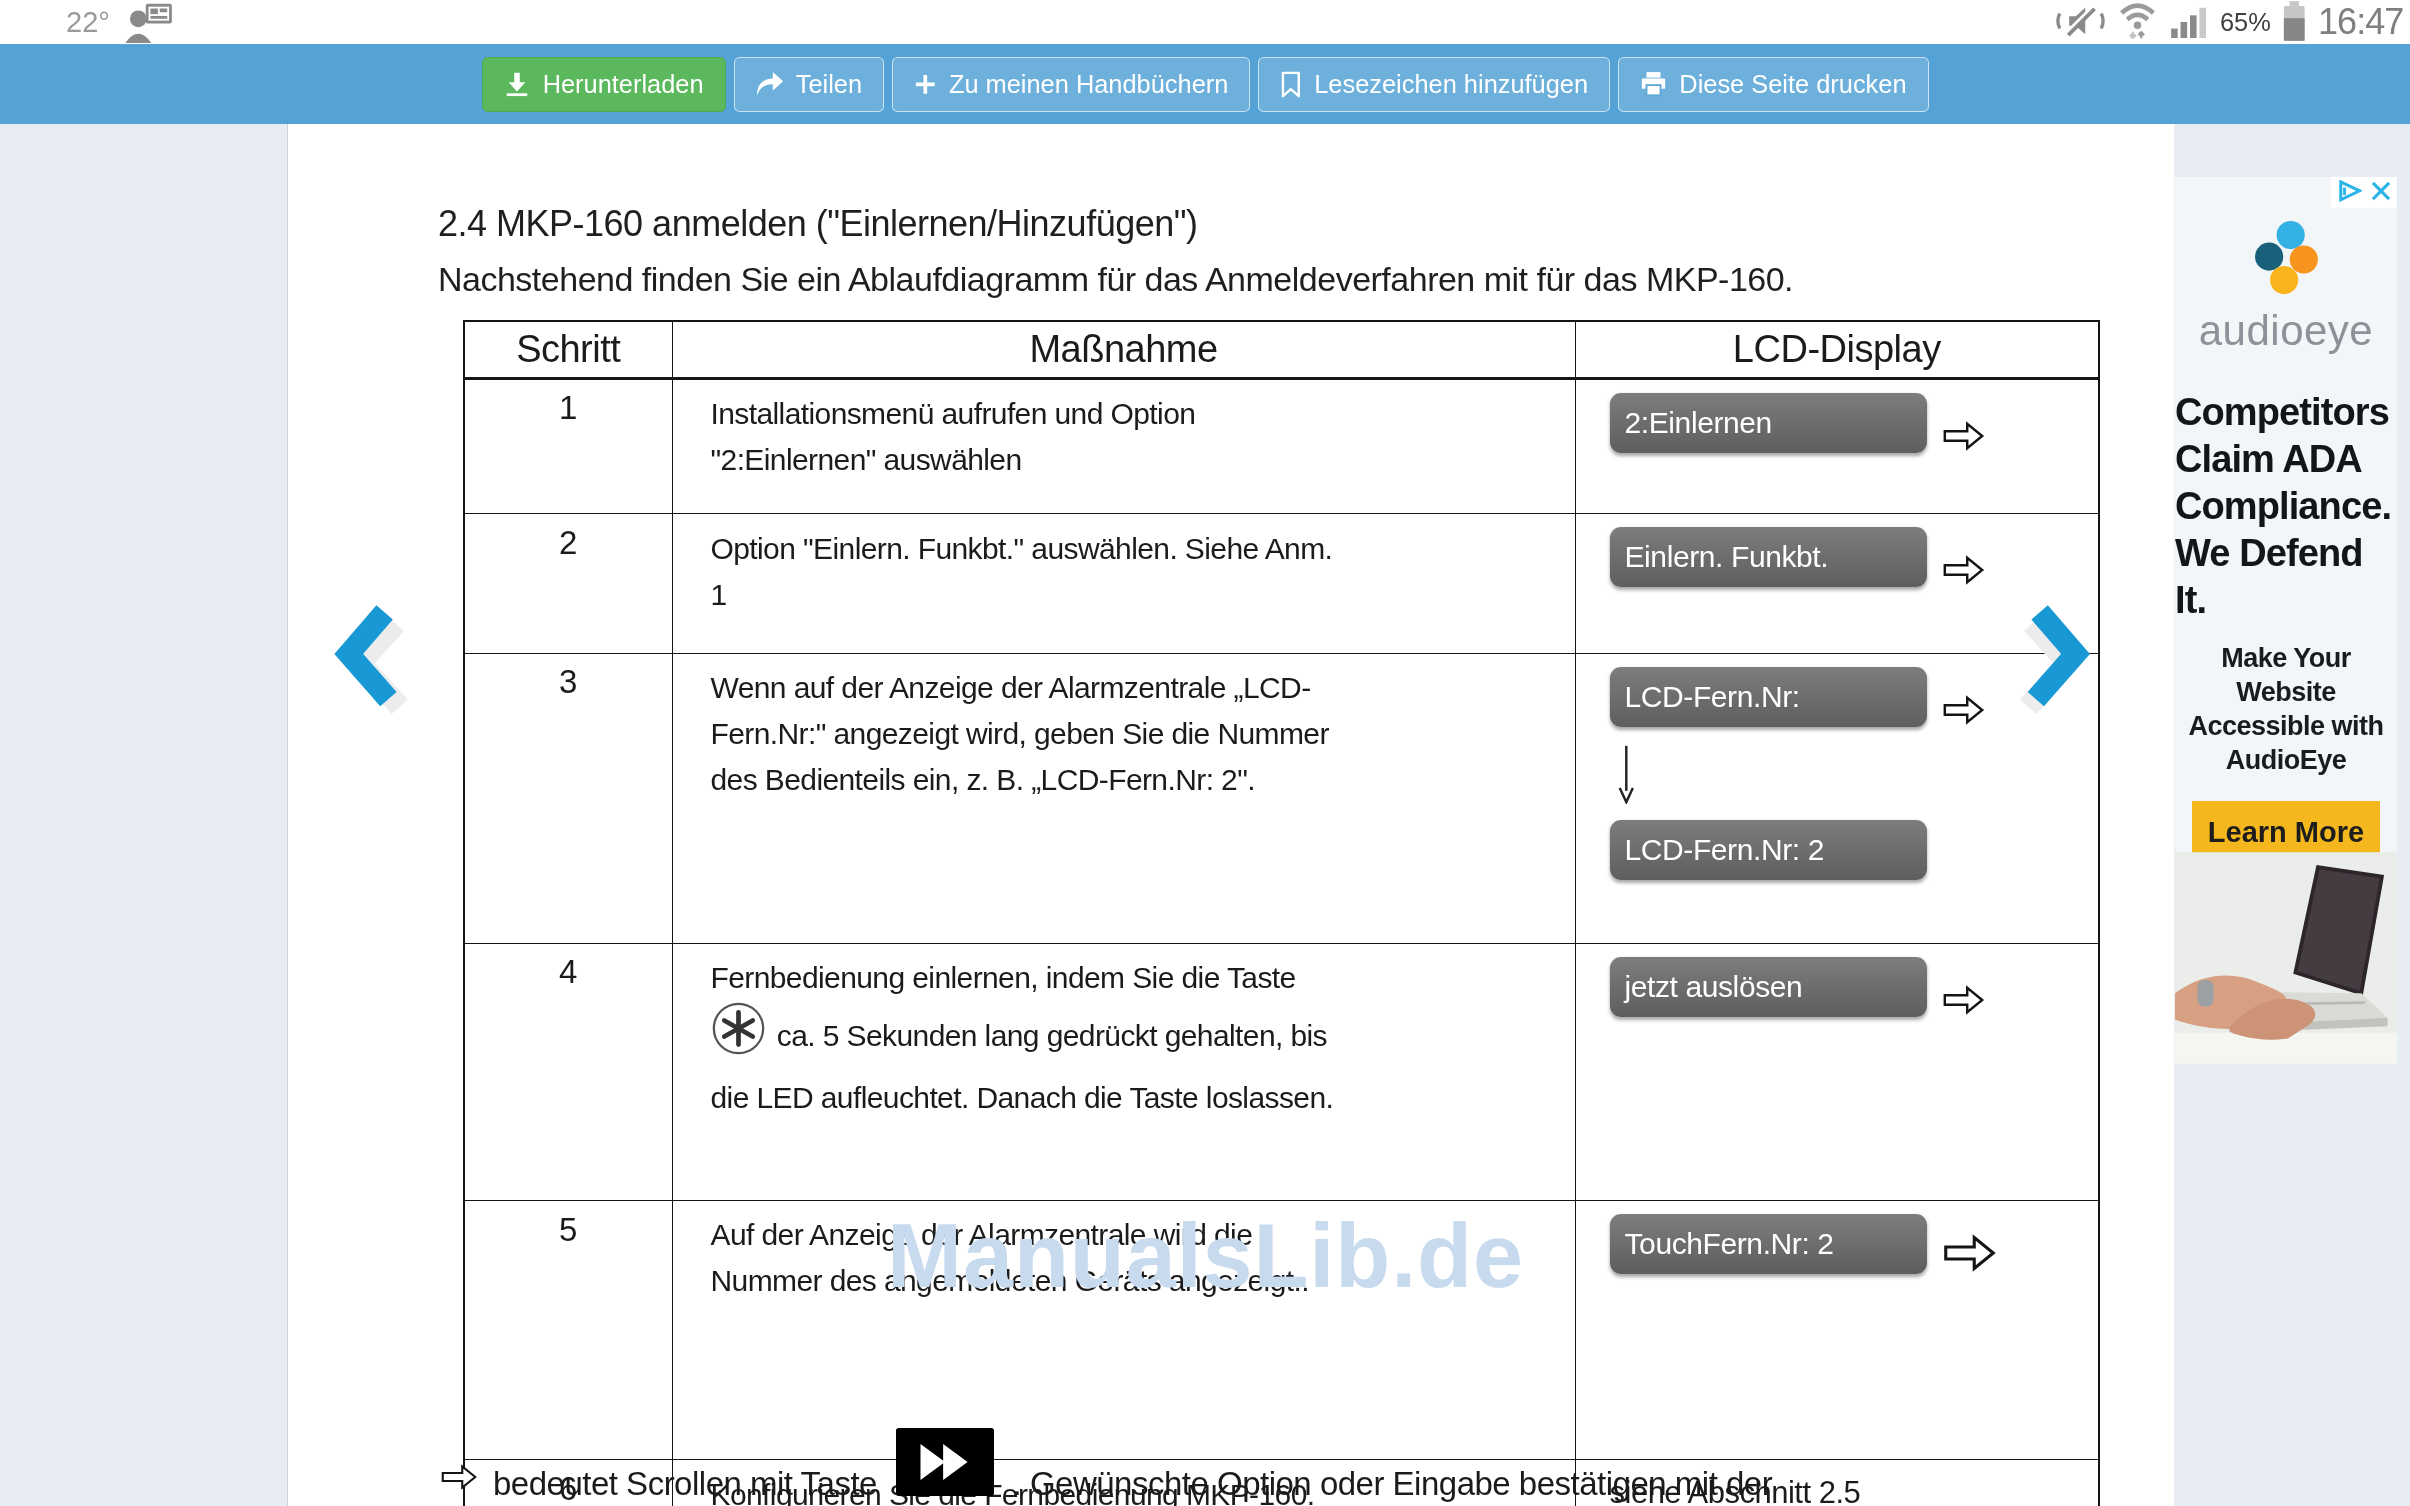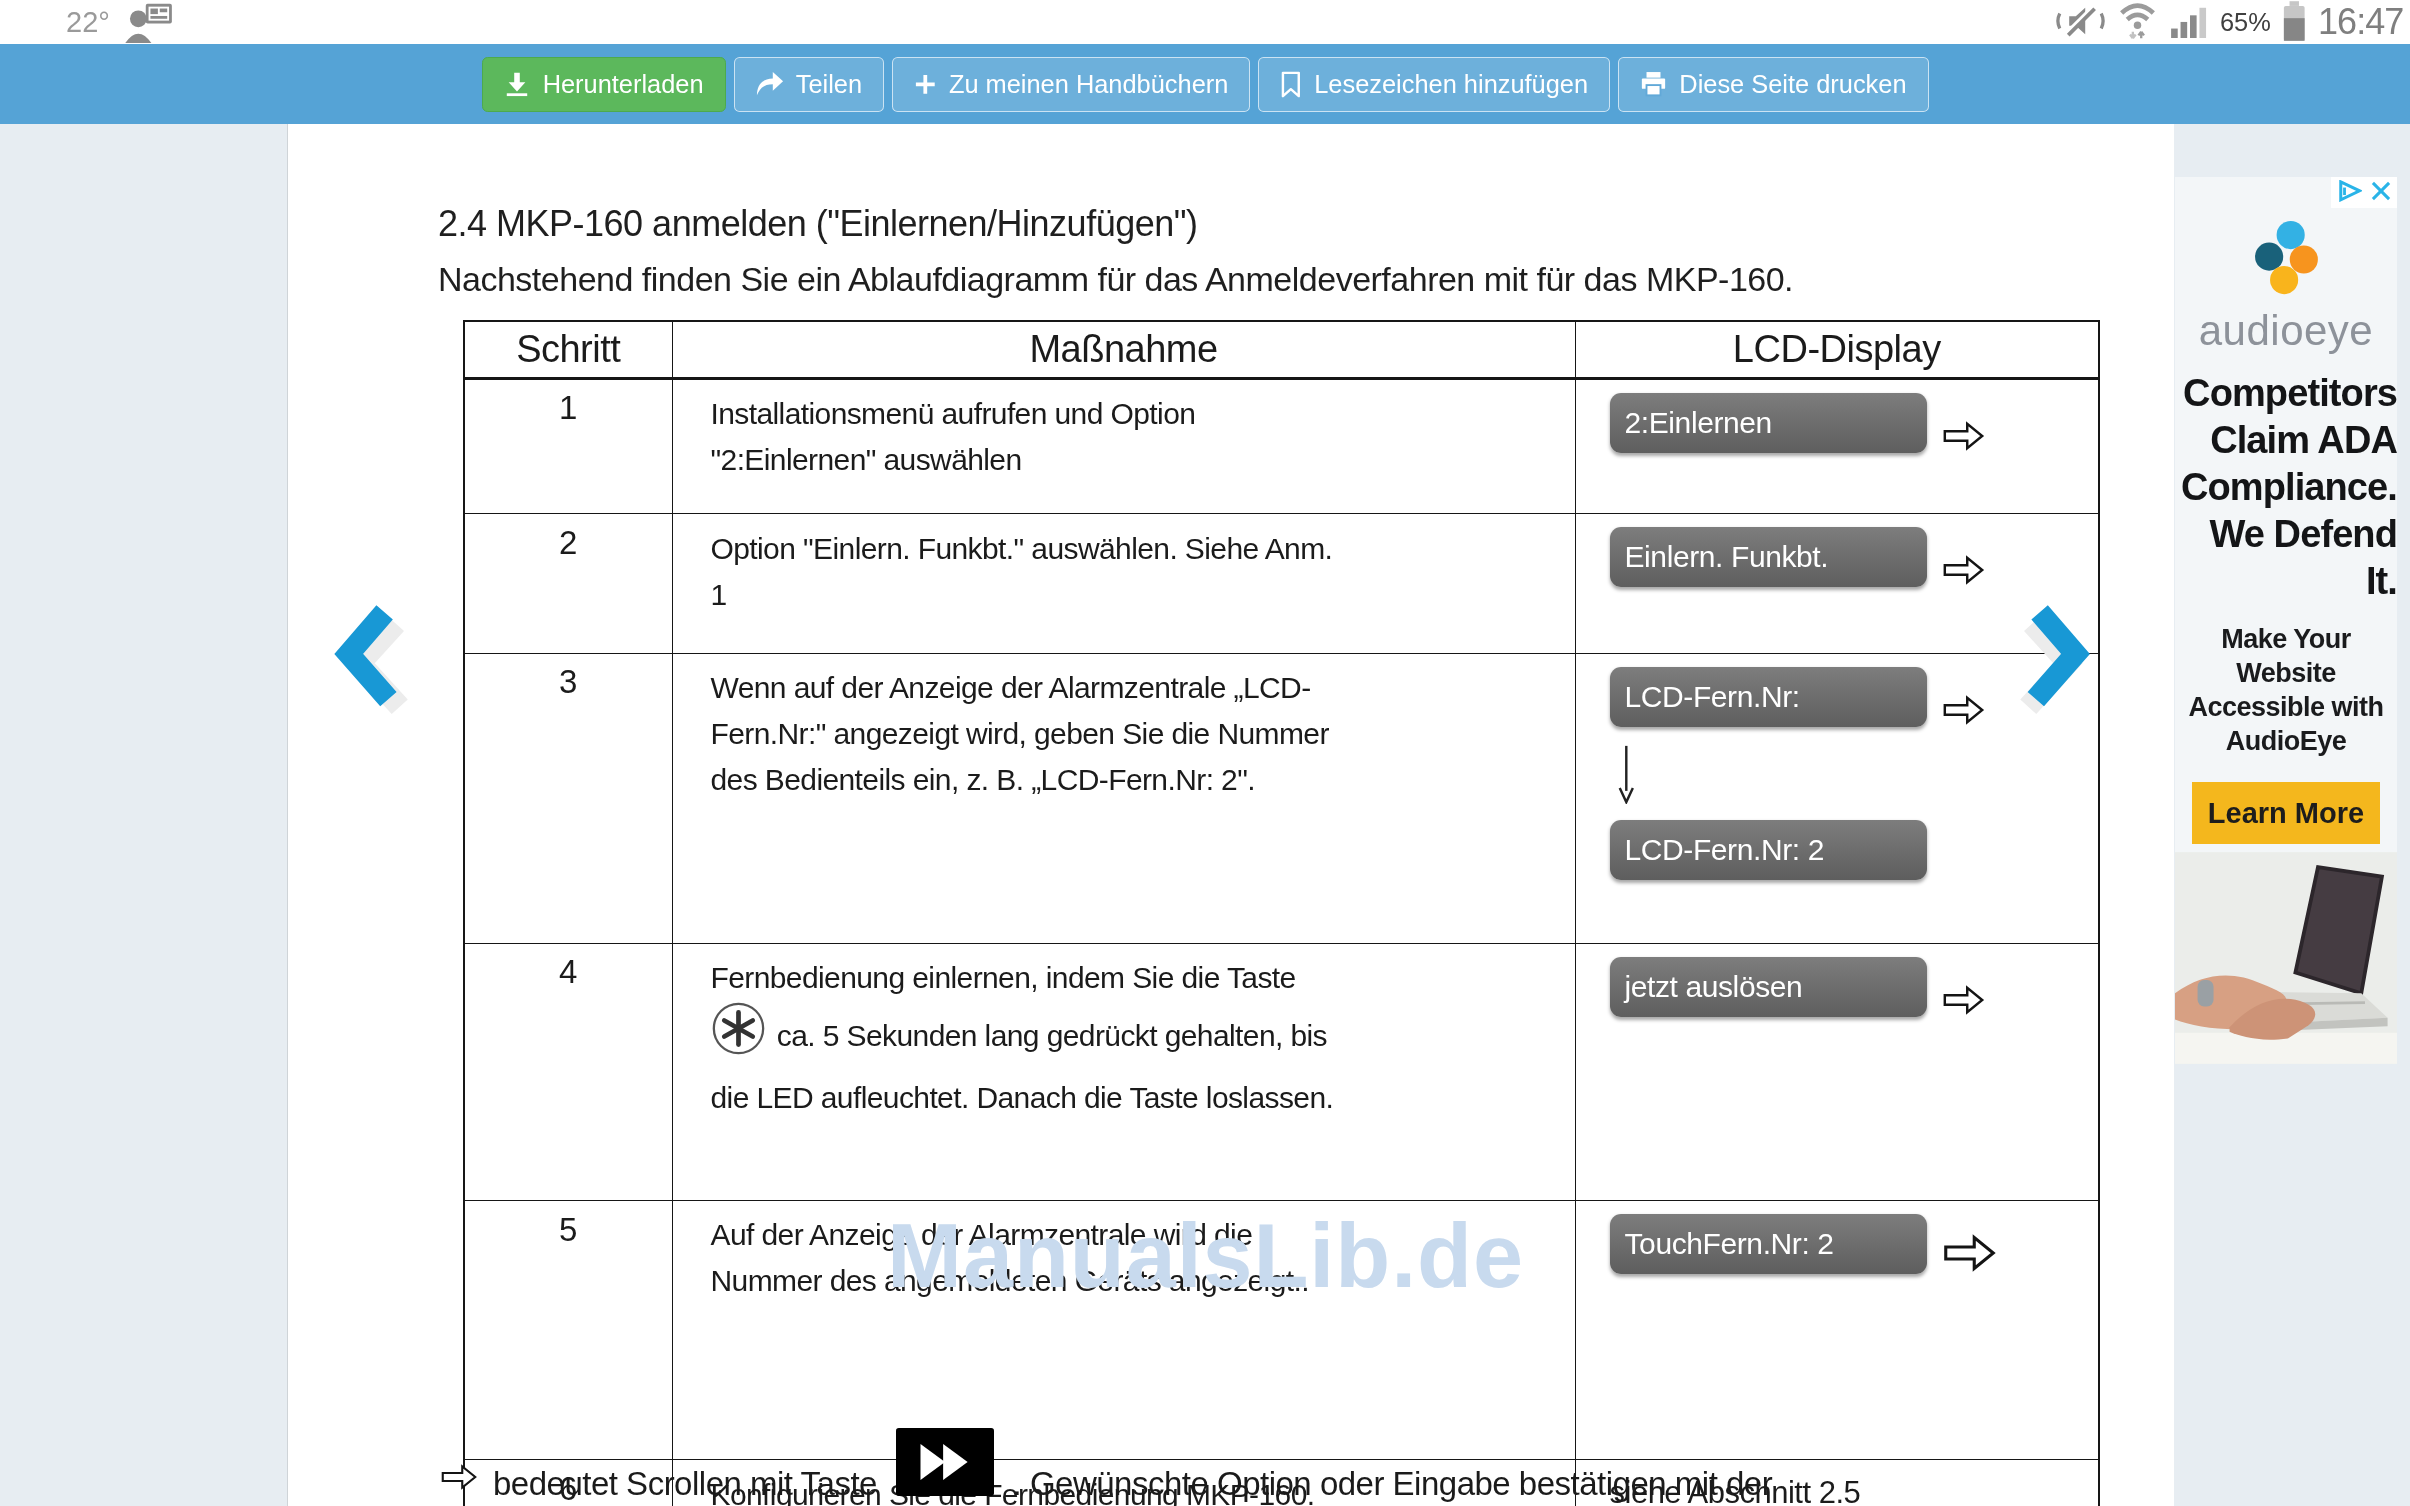--- a/index.html
+++ b/index.html
@@ -68,21 +68,21 @@
   .chev{position:absolute;z-index:6;cursor:pointer;}
   .chev-left{left:326px;top:601px;}
   .chev-right{left:2015px;top:601px;}
 
   
   .ad-creative{position:absolute;left:2175px;top:177px;width:222px;height:887px;background:#f3f6f8;z-index:5;}
   .adchoices{position:absolute;right:0;top:0;width:66px;height:31px;background:#fff;
              display:flex;align-items:center;justify-content:center;gap:8.5px;}
   .ad-logo{margin:40px auto 0;width:90px;}
   .ad-brand{text-align:center;font-size:42px;color:#8d929a;margin-top:3.8px;letter-spacing:0.5px;}
-  .ad-headline{margin-top:15px;text-align:right;font-size:38px;line-height:47px;color:#141517;
+  .ad-headline{margin-top:34px;text-align:left;font-size:38px;line-height:47px;color:#141517;
                font-weight:600;letter-spacing:-0.9px;}
   .ad-sub{margin-top:17px;text-align:center;font-size:27px;line-height:34px;color:#1a1b1d;font-weight:600;letter-spacing:-0.5px;}
   .ad-cta{margin:24.5px auto 0;width:188px;height:62px;background:#f4b71d;display:flex;align-items:center;
           justify-content:center;font-size:29px;font-weight:700;color:#1d1d1d;cursor:pointer;}
   .ad-photo{position:absolute;left:0;bottom:0;width:222px;height:212px;}
 </style>
 </head>
 <body>
 
 <div class="screen">

